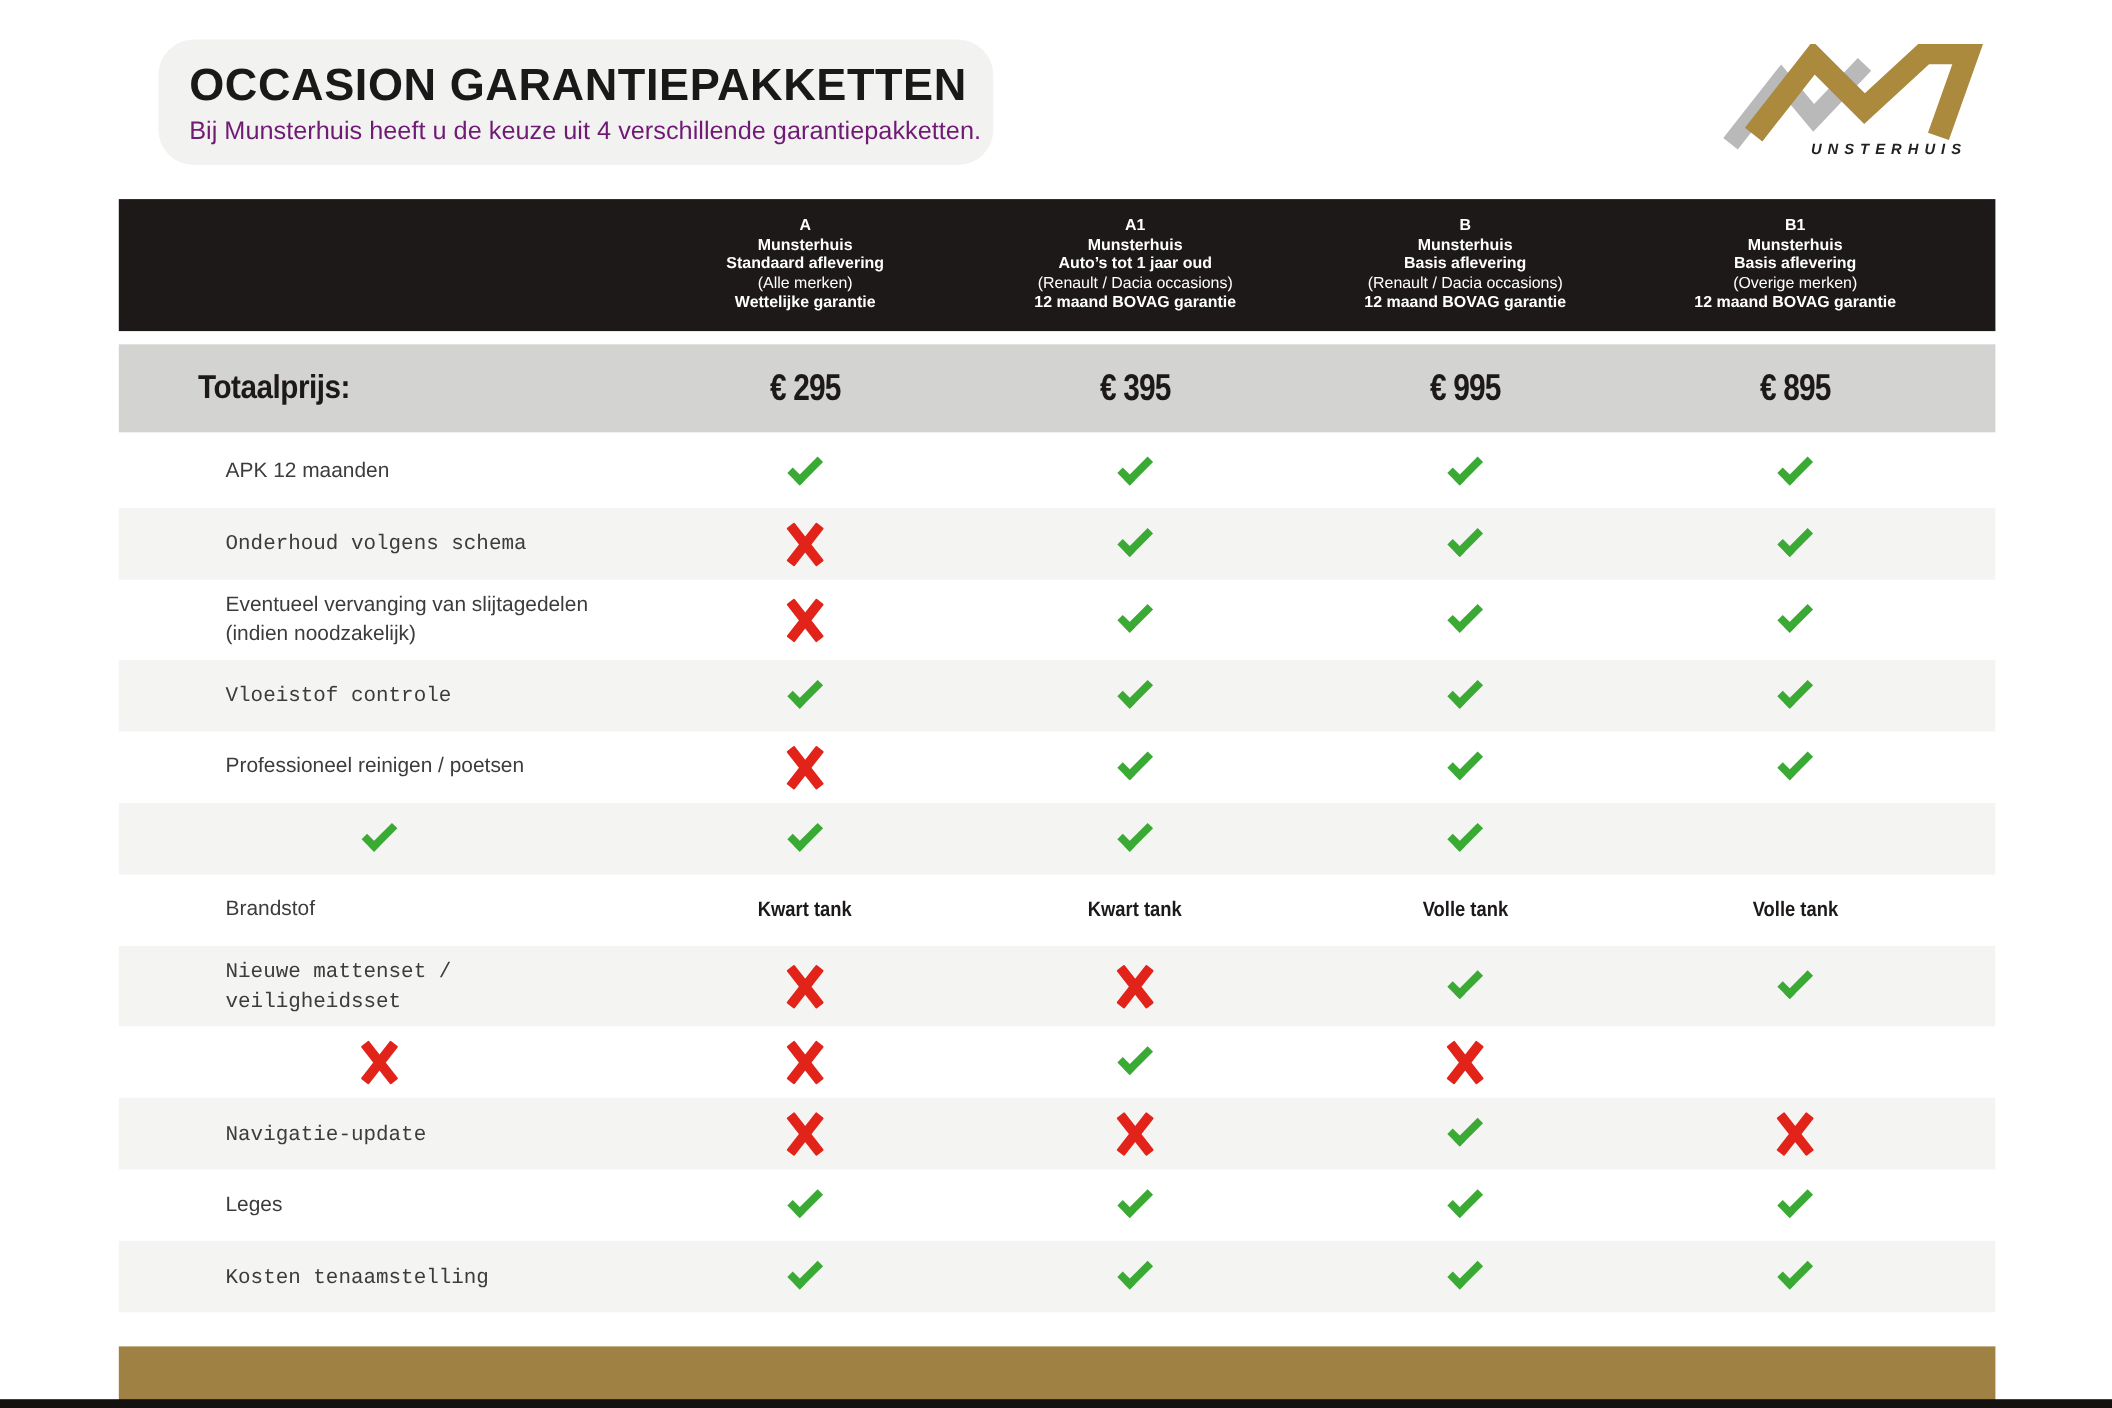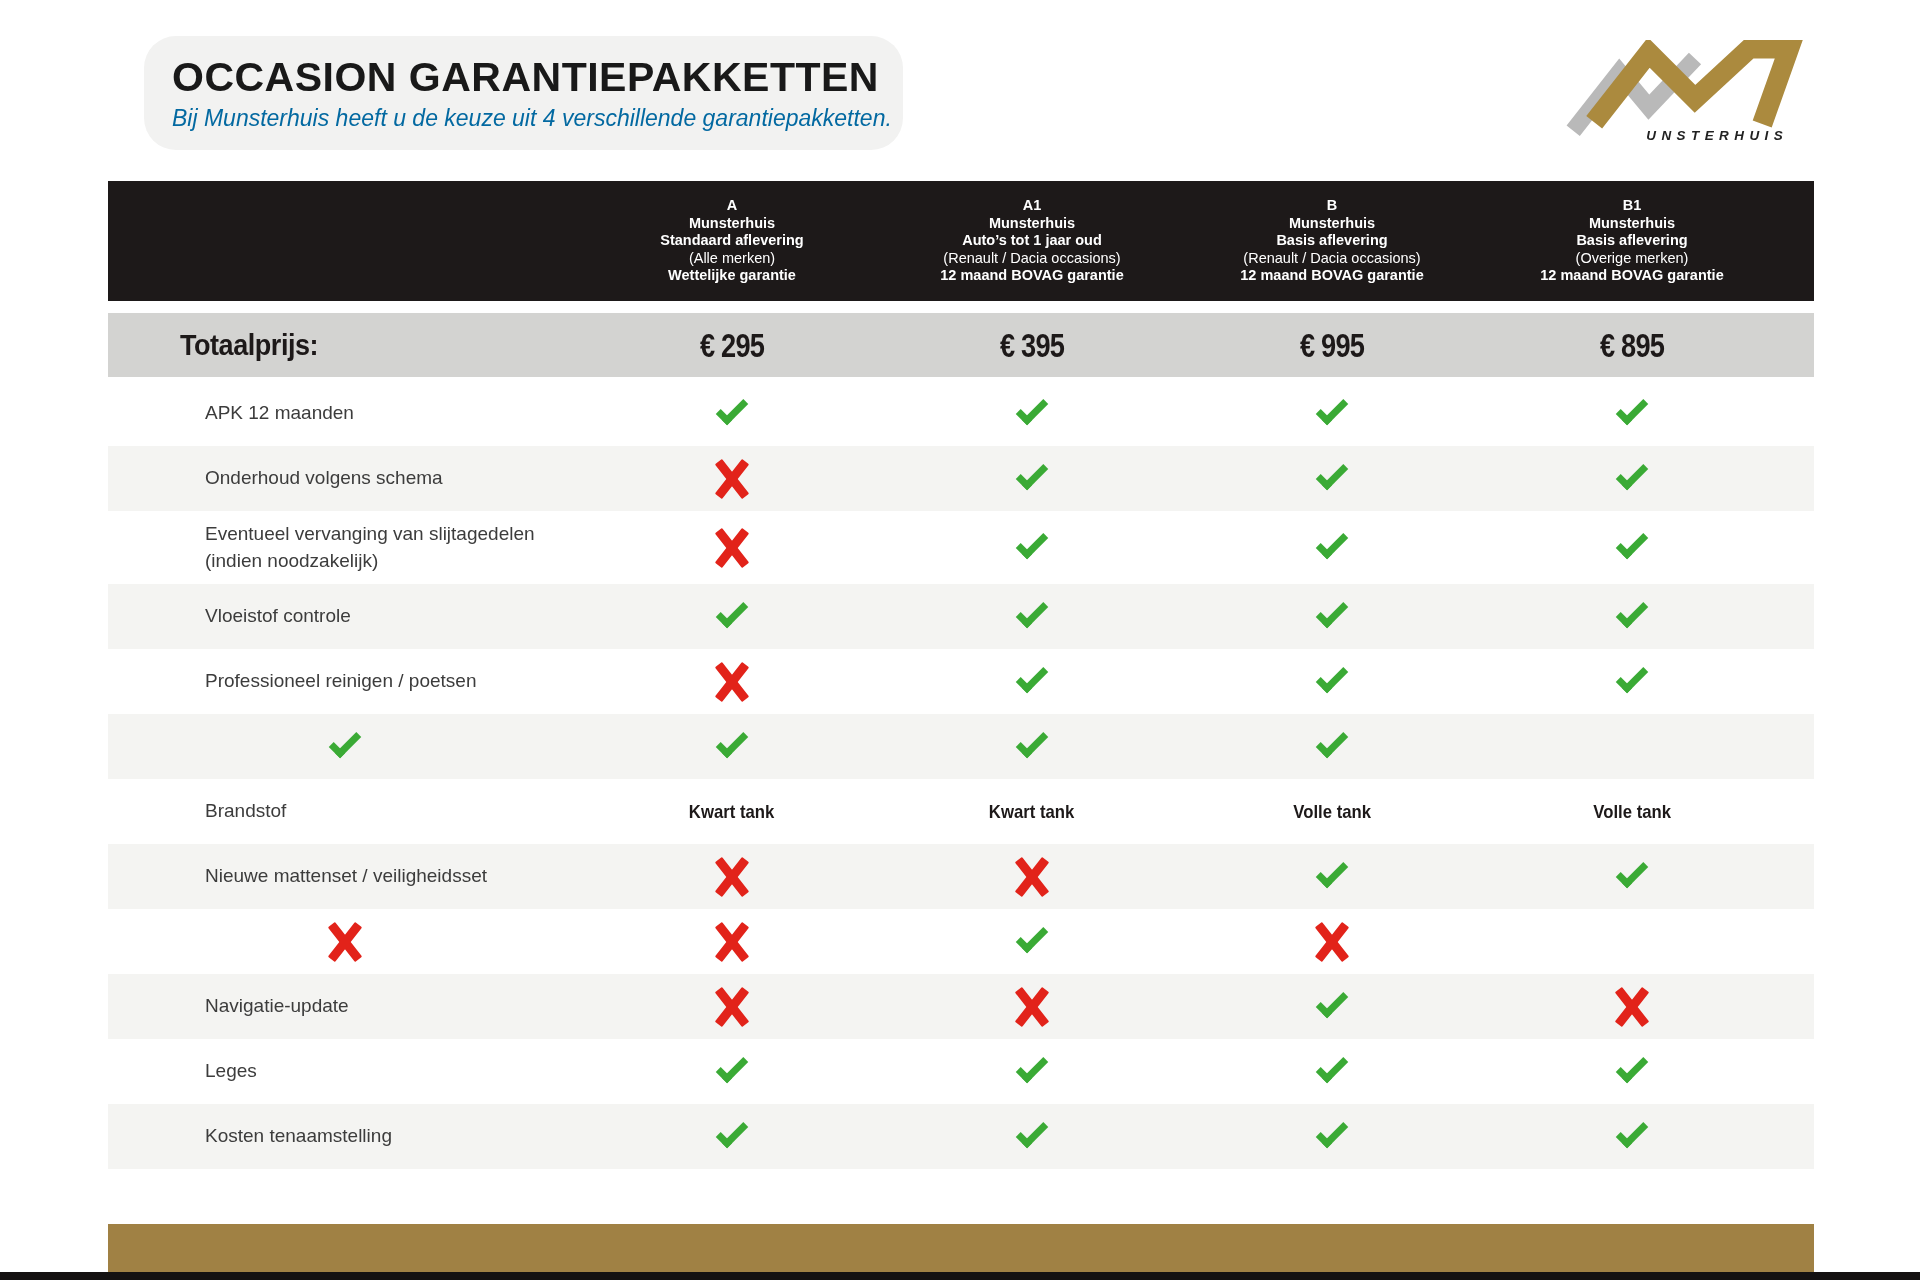--- a/index.html
+++ b/index.html
@@ -14,52 +14,52 @@
 
   
   .intro-box {
     position:absolute; left:144px; top:36px;
     width:759px; height:114px;
     background:#f2f2f1; border-radius:32px;
     display:flex; flex-direction:column; justify-content:center;
     padding-left:28px; gap:4px;
   }
   .intro-title { font-size:41px; font-weight:bold; letter-spacing:.5px; color:#191919; }
-  .intro-subtitle { font-size:23px; color:#0369a1;font-style:italic; }
+  .intro-subtitle { font-size:23px; color:#701a75; }
 
   
   .logo { position:absolute; left:1565px; top:40px; width:260px; height:105px; }
 
   
   .pkg-table { position:absolute; left:108px; top:181px; width:1706px; }
   .grid-cols {
     display:grid;
     grid-template-columns:474px 300px 300px 300px 300px;
     align-items:center;
   }
   .head-bar { height:120px; background:#1d1919; }
   .col-head { text-align:center; color:#ffffff; font-size:14.5px; line-height:17.5px; }
   .ch-bold { font-weight:bold; }
   .ch-reg  { font-weight:normal; }
 
-  .total-bar { height:64px; background:#d3d3d1; margin-top:12px; }
+  .total-bar { height:80px; background:#d3d3d1; margin-top:12px; }
   .total-label {
     font-size:30px; font-weight:bold; padding-left:80px;
     transform:scaleX(.9); transform-origin:left center; color:#1d1919;
     letter-spacing:-.5px;
   }
   .price-cell { text-align:center; }
   .price {
     display:inline-block; font-size:34px; font-weight:bold; color:#1d1919;
     transform:scaleX(.8); letter-spacing:-1px;
   }
 
   .rows { margin-top:4px; }
   .trow { min-height:65px; }
-  .trow.alt { background:#f4f4f2; }
+  .trow.alt { background:#f4f4f2;font-family:Liberation Mono, monospace; }
   .tlabel { padding:10px 10px 10px 97px; font-size:19px; line-height:1.4; color:#3c3c3c; }
   .tcell { display:flex; justify-content:center; align-items:center; }
 
   .cell-text {
     display:inline-block; font-size:19px; font-weight:bold; color:#1d1919;
     transform:scaleX(.88);
   }
   .check-icon {
     display:block; width:30px; height:16px;
     border-left:7px solid #3aaa35; border-bottom:7px solid #3aaa35;

